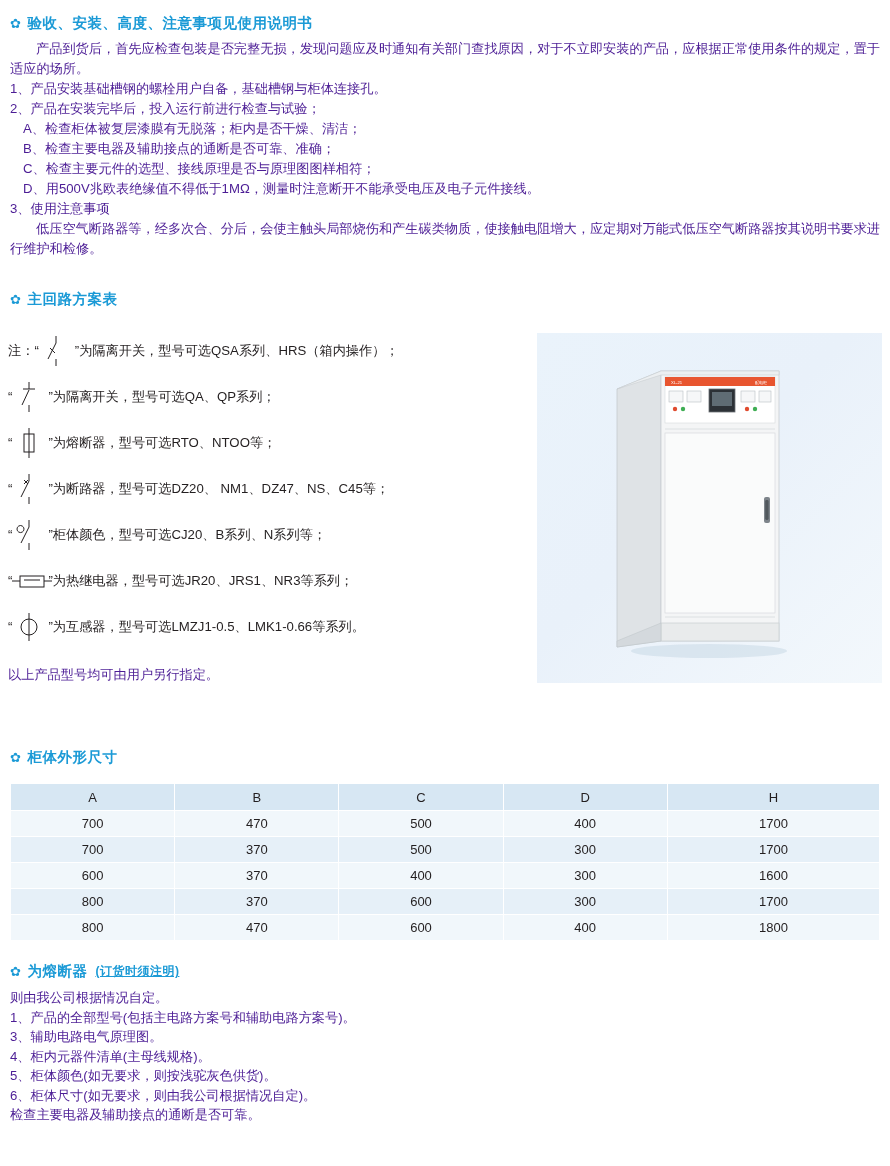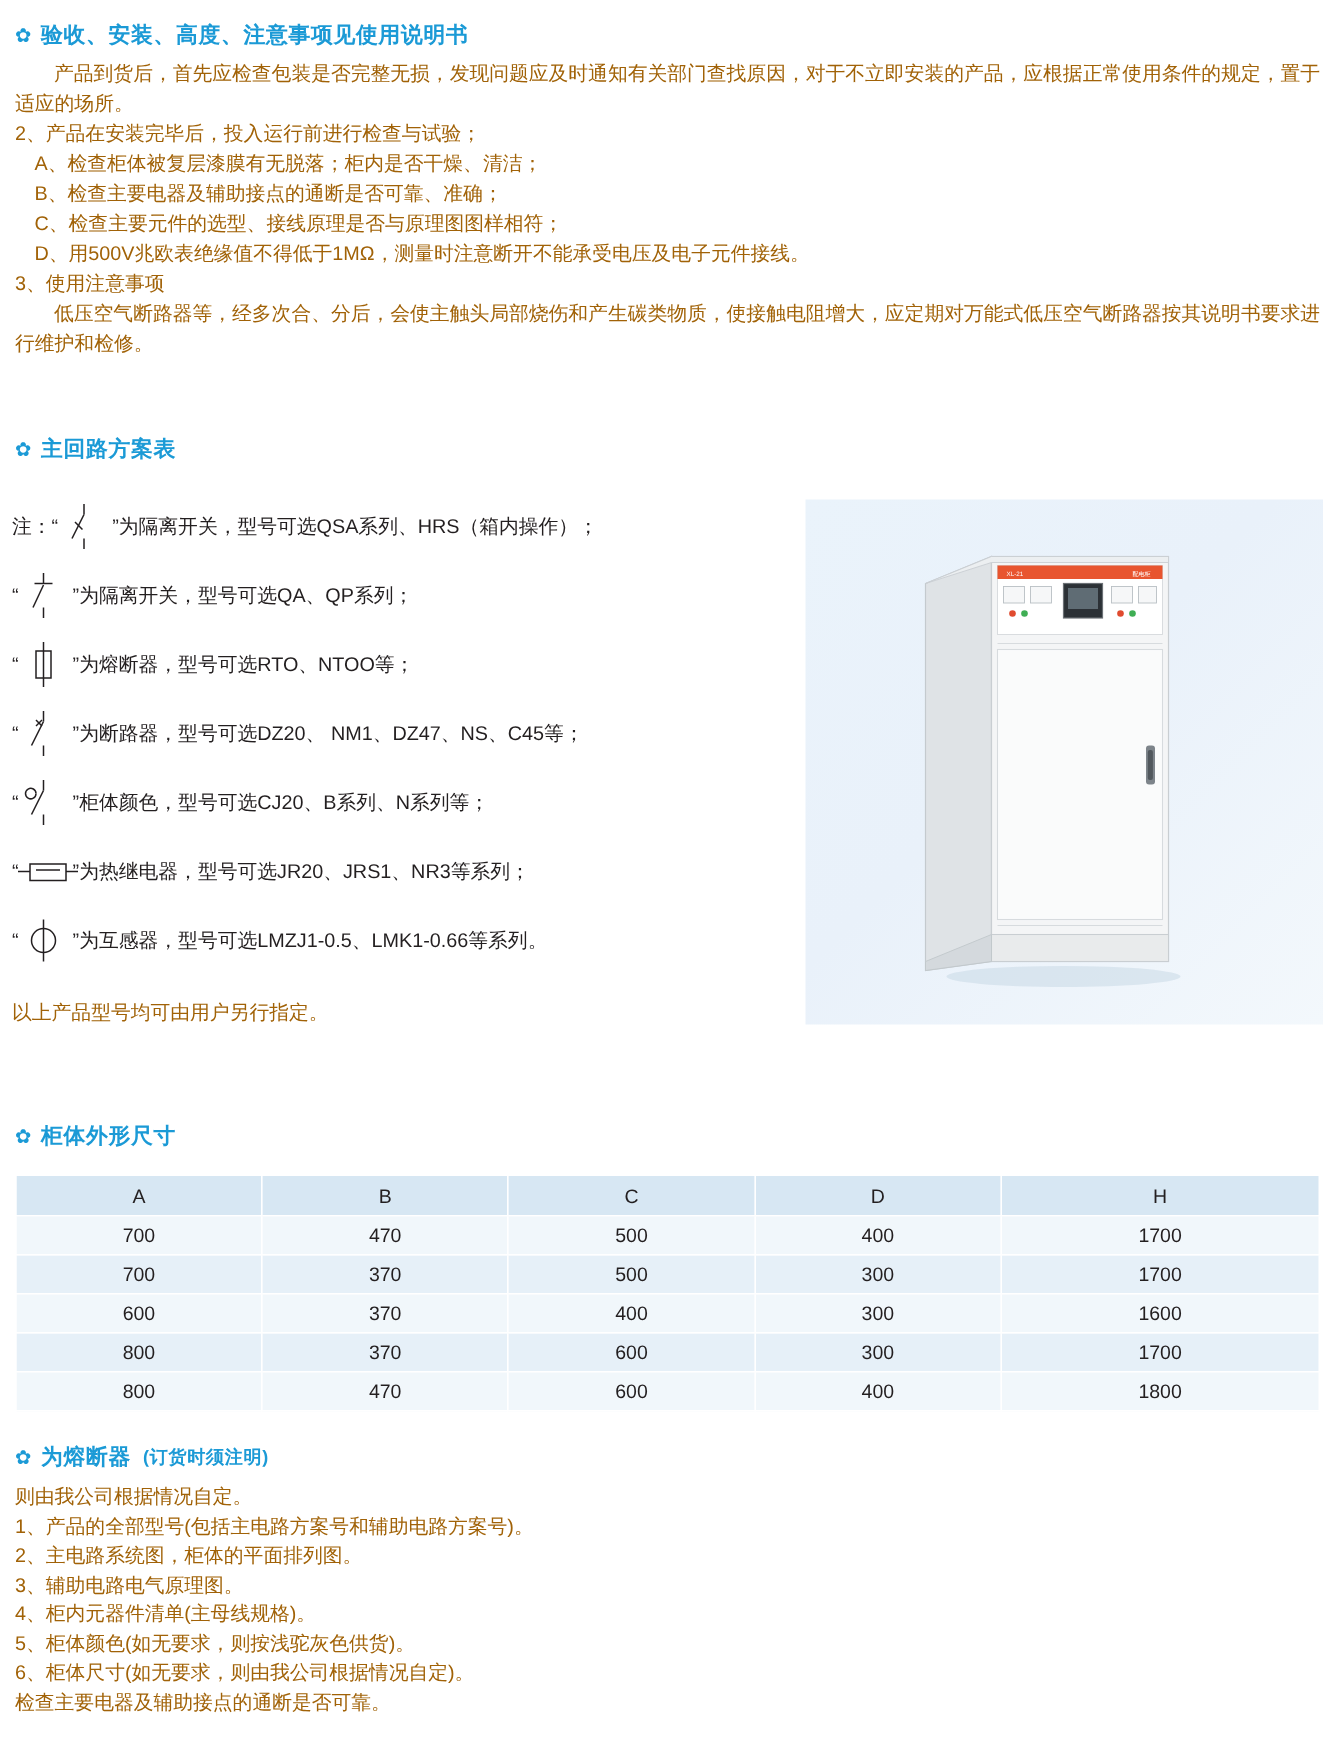--- a/index.html
+++ b/index.html
@@ -35,27 +35,28 @@
   .sec-head .mark {
     color: #1b9ad6;
     font-size: 13px;
     margin-right: 6px;
     line-height: 1;
   }
   .sec-head .sub {
     font-size: 12px;
     font-weight: bold;
     margin-left: 8px;
+    text-decoration: underline;
   }
   
   .para {
     font-size: 13.2px;
     line-height: 20px;
     margin: 0;
-    color: #a16207;
+    color: #4c1d95;
   }
   .indent {
     text-indent: 26px;
   }
   .sub-indent {
     padding-left: 13px;
   }
   
   #top-block {
     position: absolute;
@@ -162,20 +163,21 @@
 <body>
 
 <div class="page">
 
   <div id="top-block">
     <div class="sec-head">
       <span class="mark">✿</span>
       <span>验收、安装、高度、注意事项见使用说明书</span>
     </div>
     <p class="para indent">产品到货后，首先应检查包装是否完整无损，发现问题应及时通知有关部门查找原因，对于不立即安装的产品，应根据正常使用条件的规定，置于适应的场所。</p>
+    <p class="para">1、产品安装基础槽钢的螺栓用户自备，基础槽钢与柜体连接孔。</p>
     <p class="para">2、产品在安装完毕后，投入运行前进行检查与试验；</p>
     <p class="para sub-indent">A、检查柜体被复层漆膜有无脱落；柜内是否干燥、清洁；</p>
     <p class="para sub-indent">B、检查主要电器及辅助接点的通断是否可靠、准确；</p>
     <p class="para sub-indent">C、检查主要元件的选型、接线原理是否与原理图图样相符；</p>
     <p class="para sub-indent">D、用500V兆欧表绝缘值不得低于1MΩ，测量时注意断开不能承受电压及电子元件接线。</p>
     <p class="para">3、使用注意事项</p>
     <p class="para indent">低压空气断路器等，经多次合、分后，会使主触头局部烧伤和产生碳类物质，使接触电阻增大，应定期对万能式低压空气断路器按其说明书要求进行维护和检修。</p>
   </div>
 
   <div id="circuit-head" class="sec-head">
@@ -374,21 +376,20 @@
 
   <div id="order-head" class="sec-head">
     <span class="mark">✿</span>
     <span>为熔断器</span>
     <span class="sub">(订货时须注明)</span>
   </div>
 
   <div id="order-body">
     <p class="para">则由我公司根据情况自定。</p>
     <p class="para">1、产品的全部型号(包括主电路方案号和辅助电路方案号)。</p>
-    <p class="para">2、主电路系统图，柜体的平面排列图。</p>
     <p class="para">3、辅助电路电气原理图。</p>
     <p class="para">4、柜内元器件清单(主母线规格)。</p>
     <p class="para">5、柜体颜色(如无要求，则按浅驼灰色供货)。</p>
     <p class="para">6、柜体尺寸(如无要求，则由我公司根据情况自定)。</p>
     <p class="para">检查主要电器及辅助接点的通断是否可靠。</p>
   </div>
 
 </div>
 
 </body></html>

